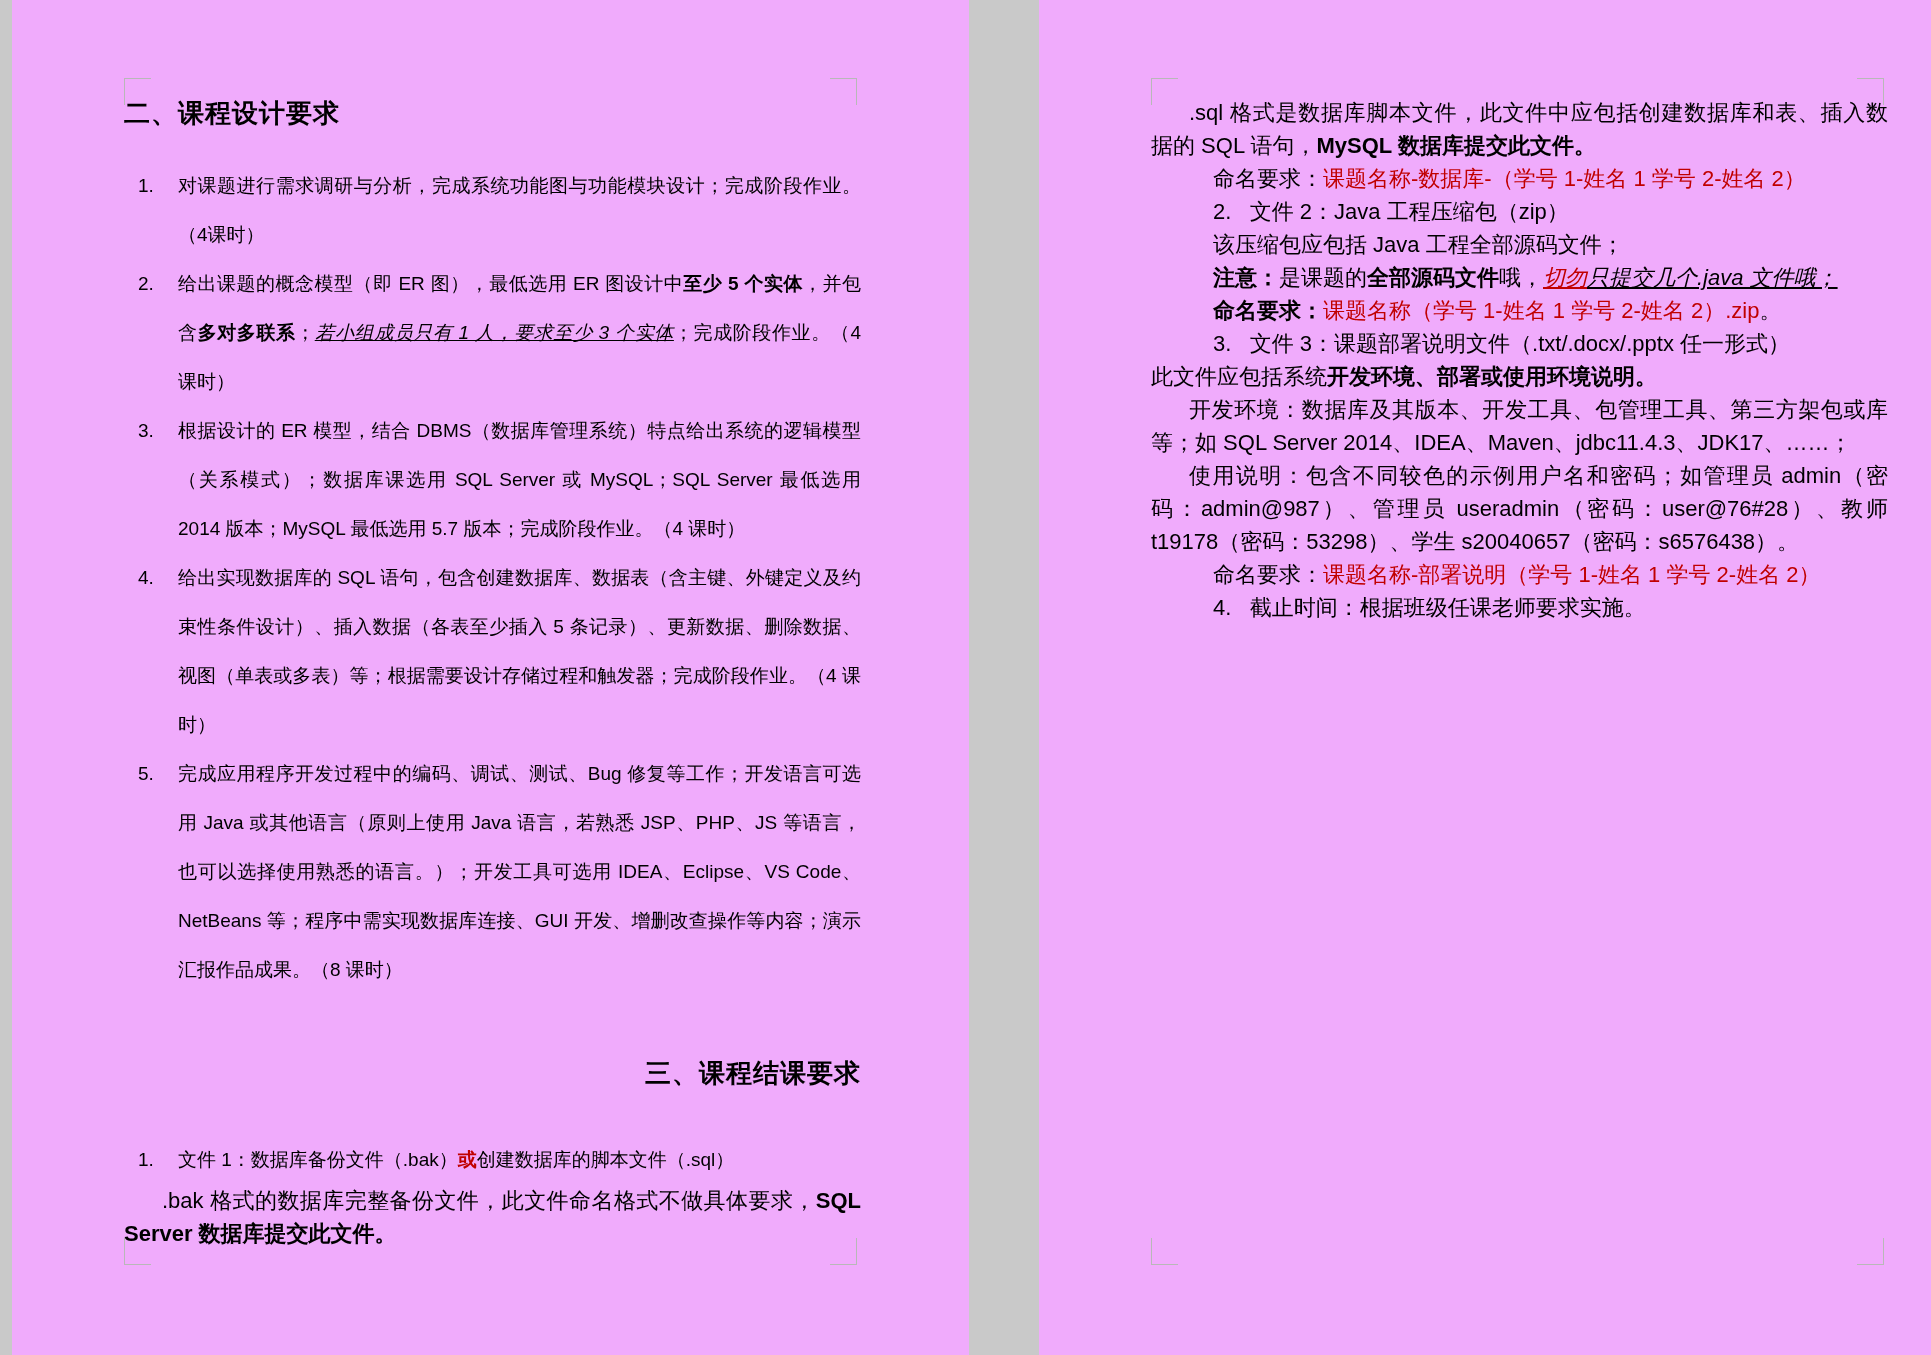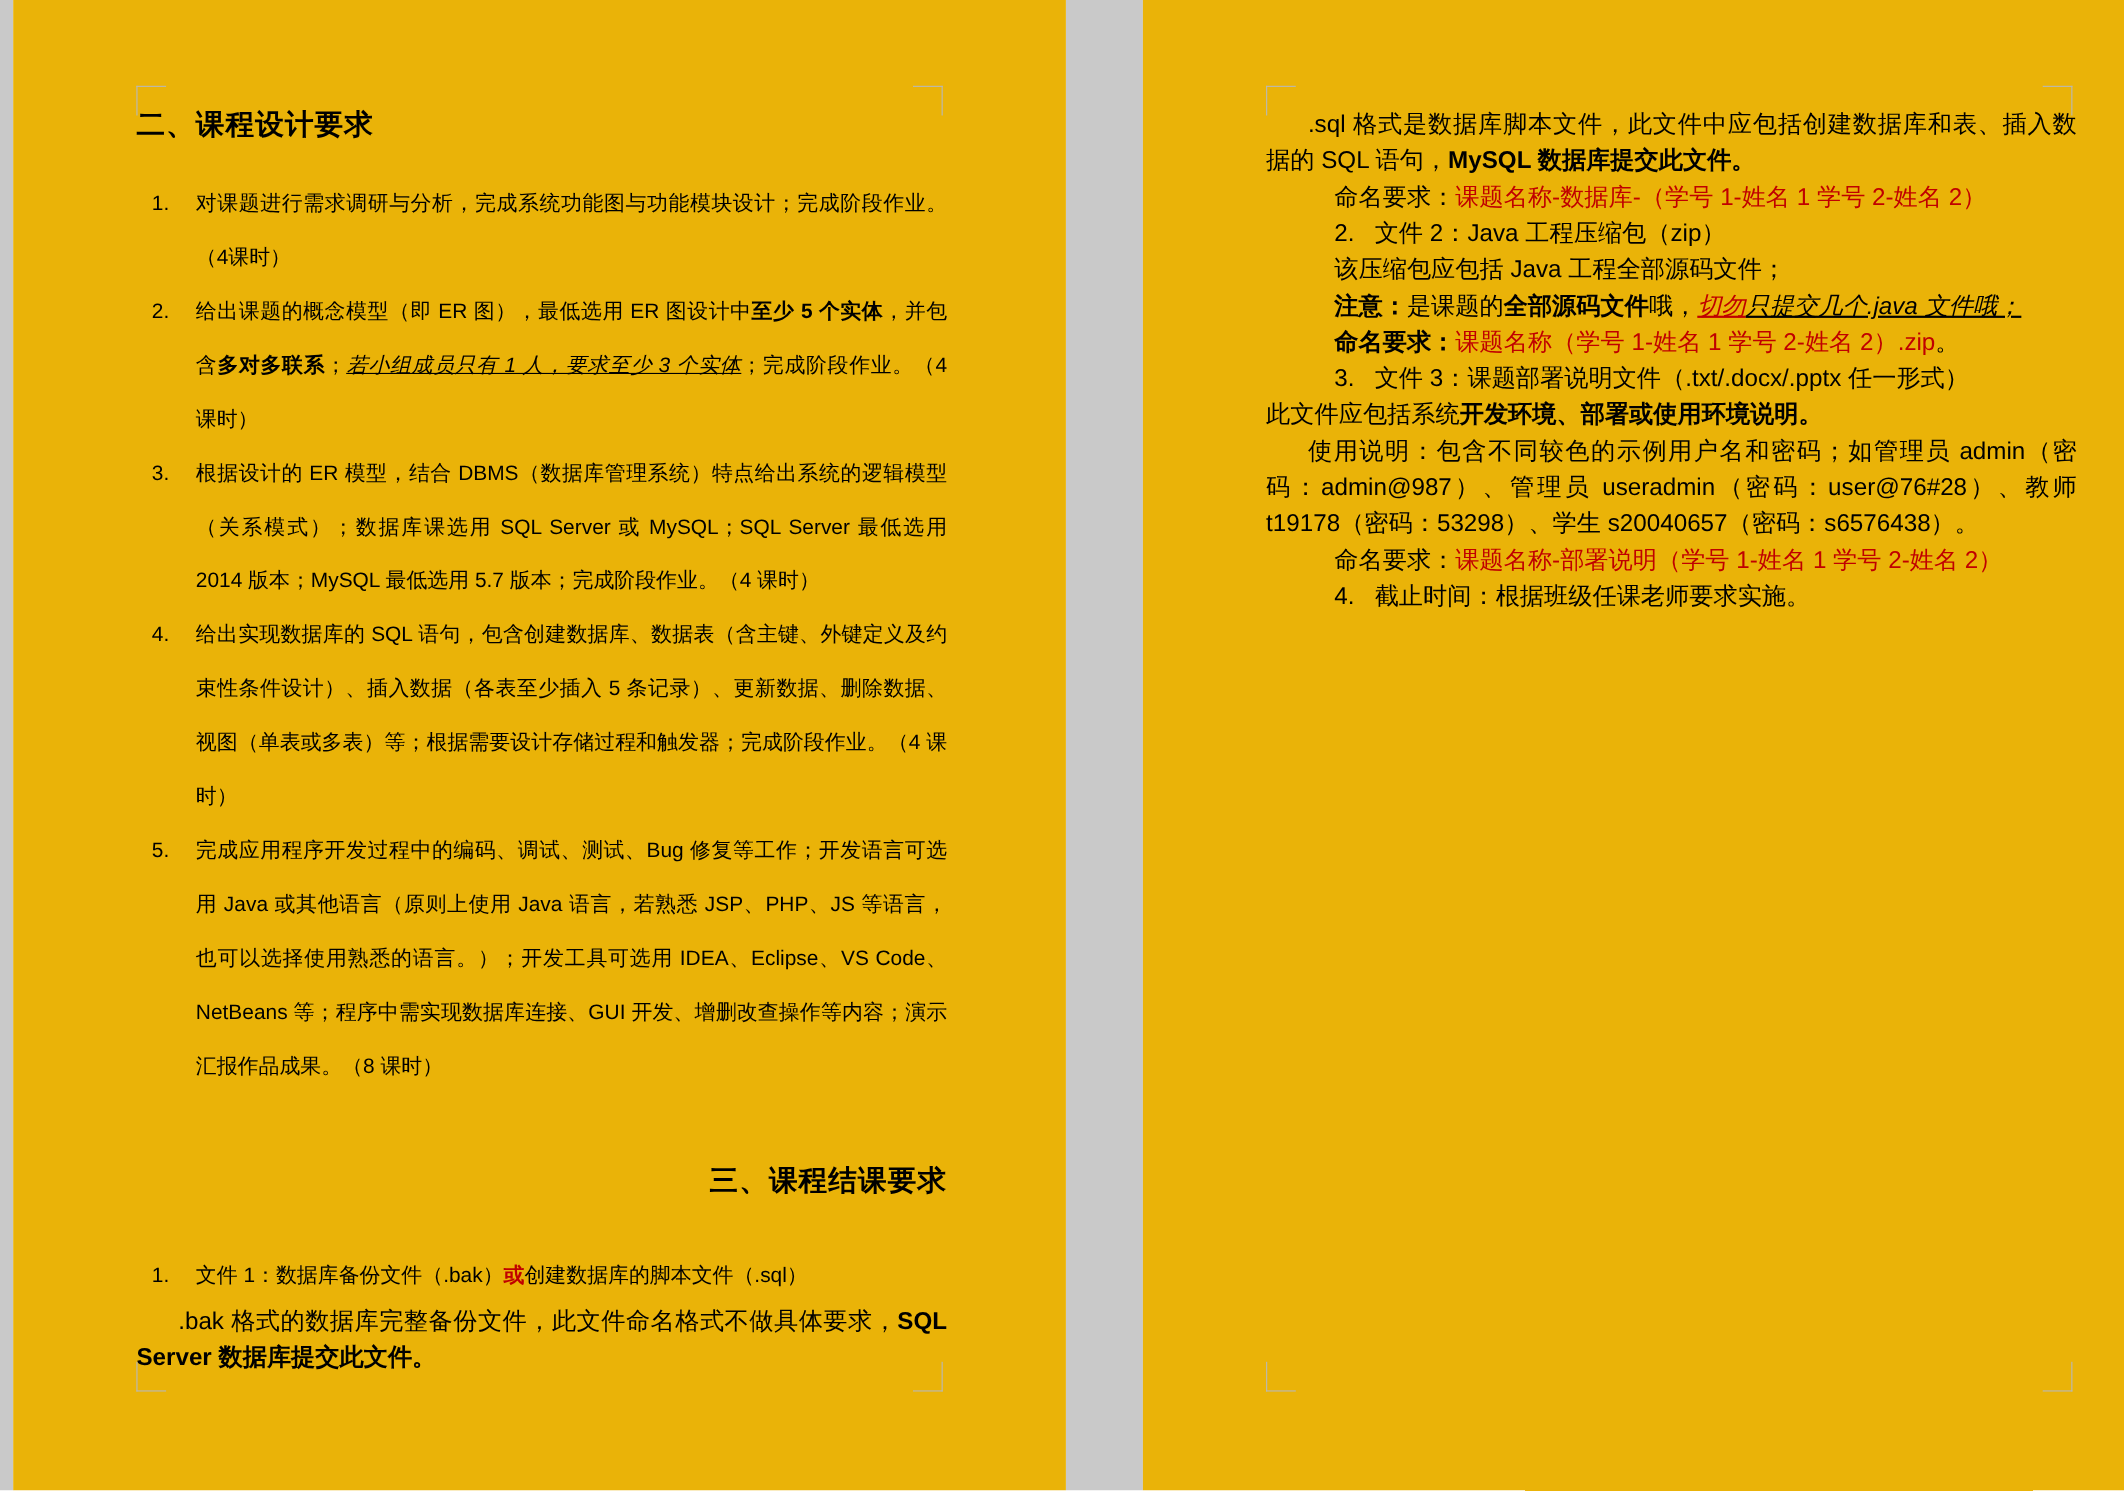--- a/index.html
+++ b/index.html
@@ -30,21 +30,21 @@
     flex: 0 0 auto;
   }
   .gutter.left  { width: 12px; }
   .gutter.mid   { width: 70px; }
 
   .page {
     position: relative;
     flex: 0 0 auto;
     width: 957px;
     height: 1355px;
-    background: #eab308;
+    background: #f0abfc;
     box-sizing: border-box;
   }
 
   
   .crop {
     position: absolute;
     width: 26px;
     height: 26px;
     pointer-events: none;
   }
@@ -190,20 +190,21 @@
       <p class="para sub2">该压缩包应包括 Java 工程全部源码文件；</p>
 
       <p class="para sub2"><b>注意：</b><span>是课题的</span><b>全部源码文件</b><span>哦，</span><span class="red u">切勿</span><span class="u">只提交几个.java 文件哦；</span></p>
 
       <p class="para sub2"><b>命名要求：</b><span class="red">课题名称（学号 1-姓名 1 学号 2-姓名 2）.zip</span><span>。</span></p>
 
       <p class="para sub2"><span>3.</span>&nbsp;&nbsp;&nbsp;<span>文件 3：课题部署说明文件（.txt/.docx/.pptx 任一形式）</span></p>
 
       <p class="para"><span>此文件应包括系统</span><b>开发环境、部署或使用环境说明。</b></p>
 
+      <p class="para indent">开发环境：数据库及其版本、开发工具、包管理工具、第三方架包或库等；如 SQL Server 2014、IDEA、Maven、jdbc11.4.3、JDK17、……；</p>
 
 
       <p class="para indent">使用说明：包含不同较色的示例用户名和密码；如管理员 admin（密码：admin@987）、管理员 useradmin（密码：user@76#28）、教师 t19178（密码：53298）、学生 s20040657（密码：s6576438）。</p>
 
       <p class="para sub2"><span>命名要求：</span><span class="red">课题名称-部署说明（学号 1-姓名 1 学号 2-姓名 2）</span></p>
 
       <p class="para sub2"><span>4.</span>&nbsp;&nbsp;&nbsp;<span>截止时间：根据班级任课老师要求实施。</span></p>
 
     </div>
   </div>

